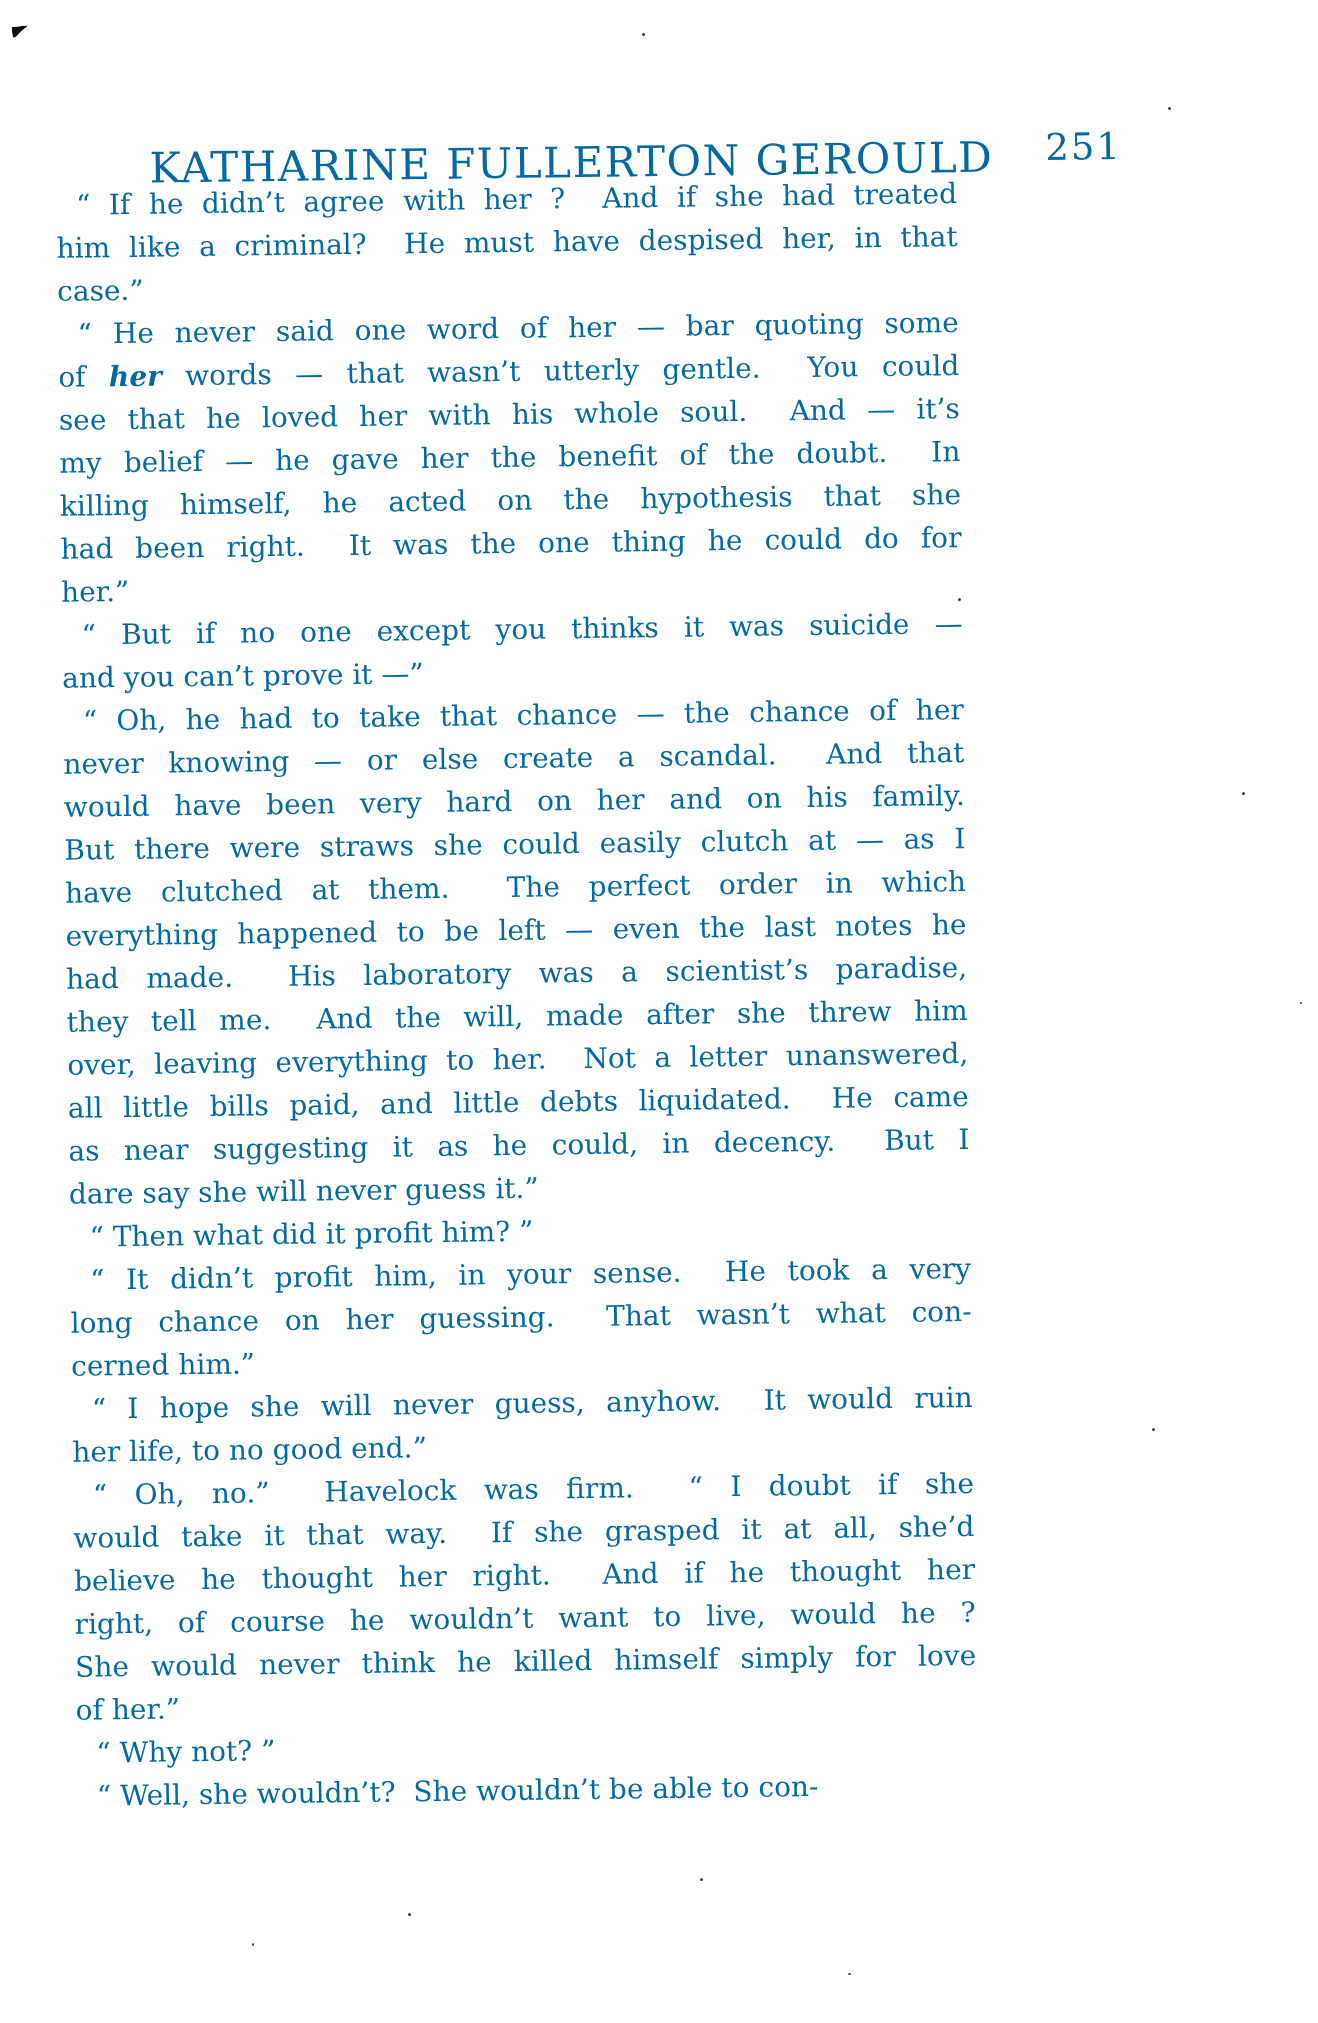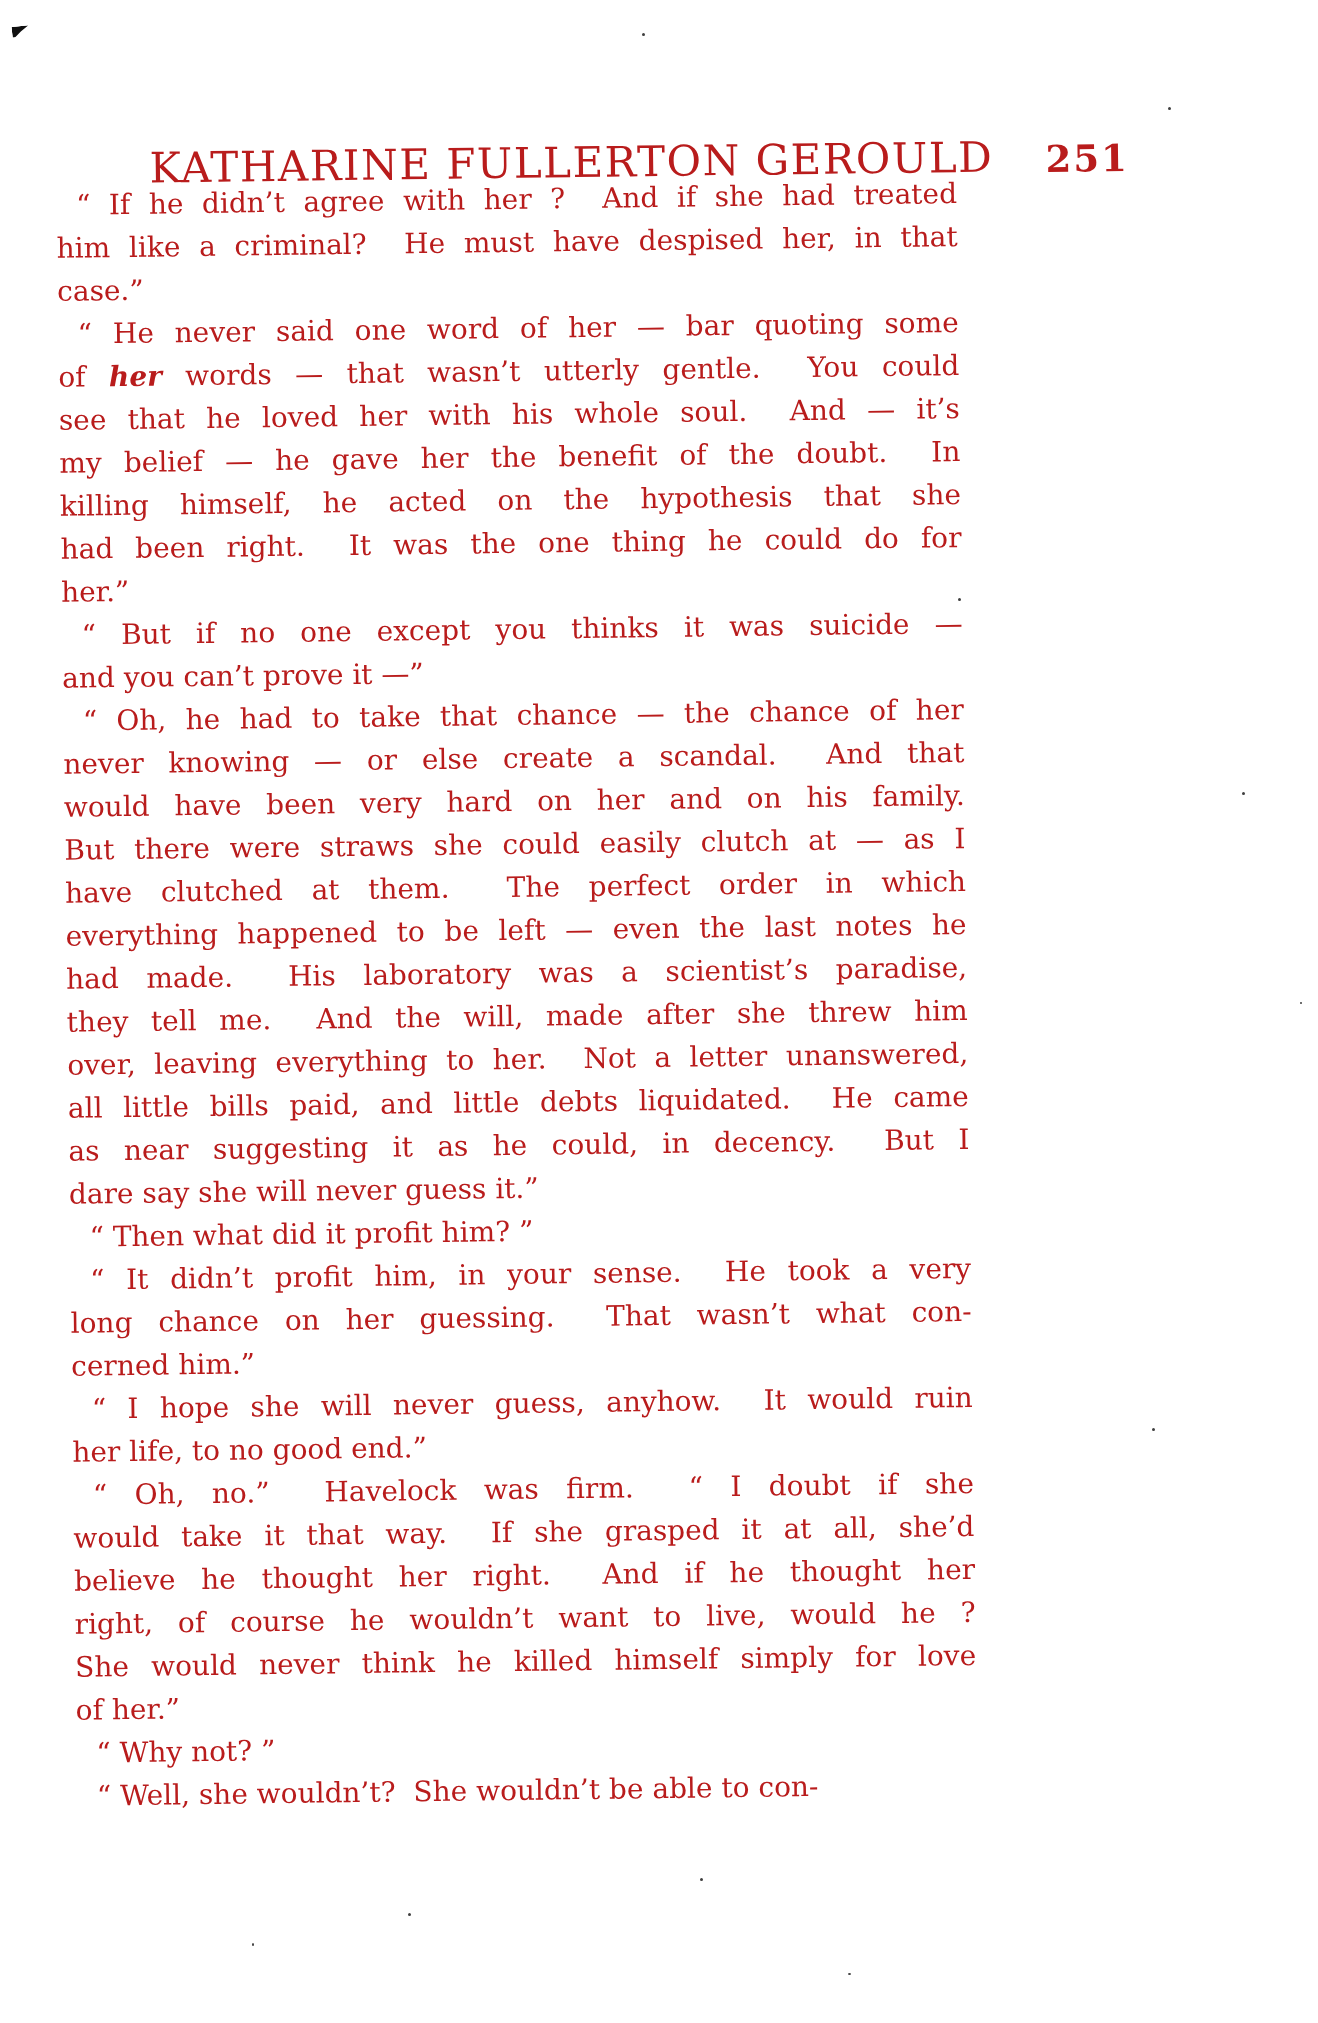--- a/index.html
+++ b/index.html
@@ -8,46 +8,45 @@
     background: #ffffff;
     width: 1318px;
     height: 2023px;
     overflow: hidden;
   }
   .page {
     position: relative;
     width: 1318px;
     height: 2023px;
     background: #ffffff;
-    color: #b91c1c;
+    color: #0369a1;
     font-family: "DejaVu Serif", "Liberation Serif", serif;
   }
   .content {
     position: absolute;
     left: 0; top: 0; right: 0; bottom: 0;
     transform: rotate(-0.75deg);
     transform-origin: 50% 40%;
   }
   .running-title {
     position: absolute;
     left: 158px;
     top: 141px;
     font-size: 42px;
     letter-spacing: 1.5px;
     white-space: nowrap;
     line-height: 1;
   }
   .page-number {
     position: absolute;
     left: 1054px;
-    top: 146px;
+    top: 134px;
     font-size: 37px;
     letter-spacing: 2px;
     line-height: 1;
-    font-weight: bold;
   }
   .body-text {
     position: absolute;
     left: 64px;
     top: 176px;
     width: 901px;
   }
   .paragraph { margin: 0; }
   .line {
     height: 43px;

